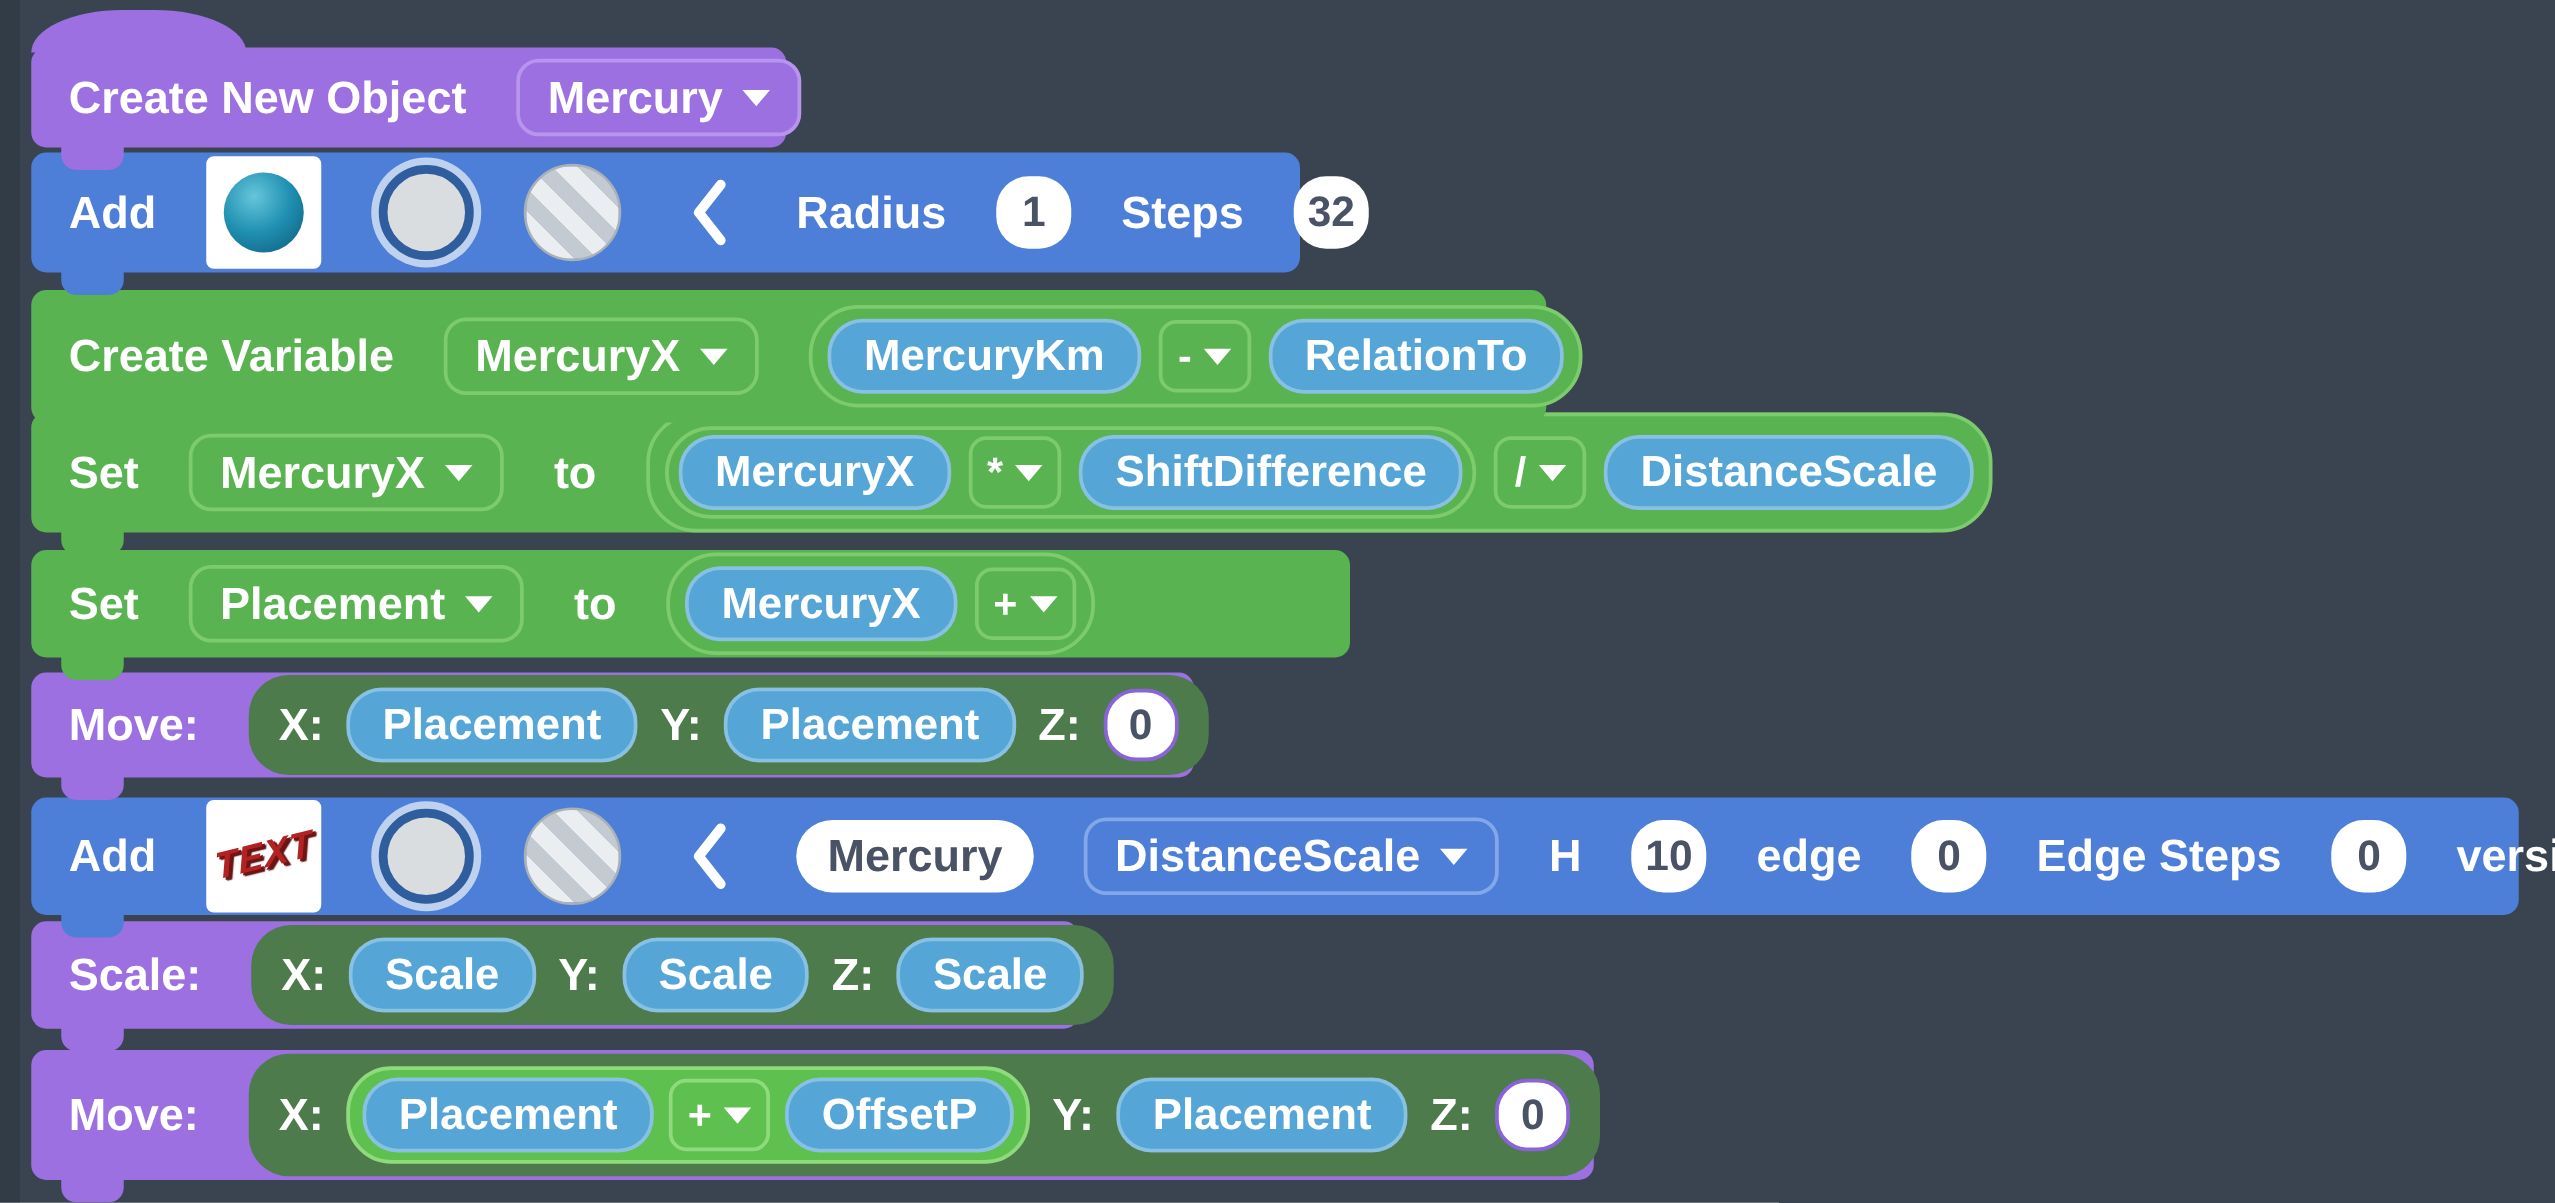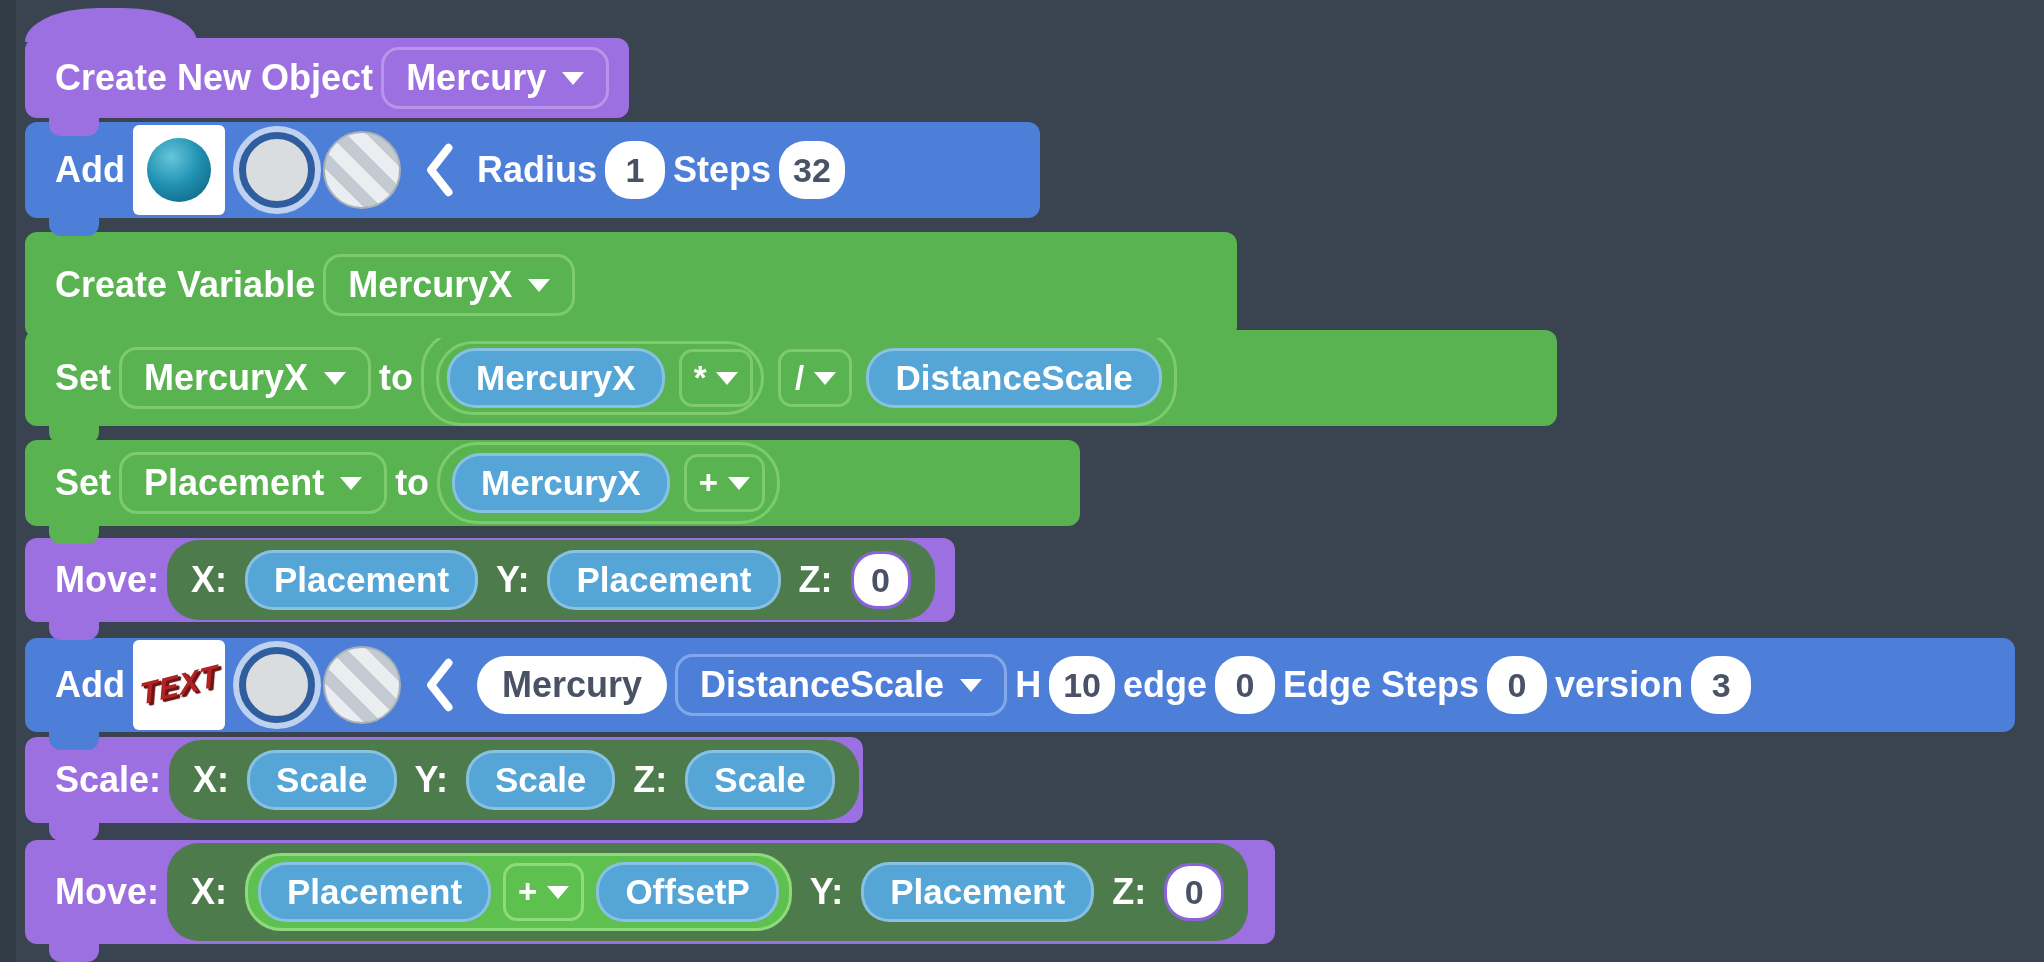--- a/index.html
+++ b/index.html
@@ -1,20 +1,20 @@
 <!DOCTYPE html>
 <html><head>
 <meta charset="utf-8">
 <style>
   html,body{margin:0;padding:0}
   .stage{position:relative;width:2044px;height:962px;background:#3a4450;overflow:hidden;
          font-family:"Liberation Sans",sans-serif;font-weight:700;color:#fff}
   .edge-strip{position:absolute;left:0;top:0;width:16px;height:962px;background:#323c47}
 
-  .block{position:absolute;left:25px;display:flex;align-items:center;gap:8px;
+  .block{position:absolute;left:25px;display:flex;align-items:center;gap:40px;
          border-radius:12px;padding:0 30px;box-sizing:border-box;font-size:36px;white-space:nowrap}
   .block::after{content:"";position:absolute;left:24px;top:calc(100% - 2px);width:50px;height:20px;
          background:var(--c);border-radius:0 0 12px 12px}
   .purple{--c:#9c70e0;--bd:#b795ec;background:var(--c)}
   .blue{--c:#4d7ed8;--bd:#82a8ea;background:var(--c)}
   .green{--c:#58b350;--bd:#7ecb6d;background:var(--c)}
   .hat::before{content:"";position:absolute;left:0;top:-30px;width:172px;height:34px;
          background:var(--c);border-radius:86px 86px 0 0 / 40px 40px 0 0}
 
   .lbl{display:inline-block}
@@ -85,36 +85,45 @@
     <span class="lbl">Steps</span>
     <span class="numpill">32</span>
   </div>
 
   <div class="block green" style="top:232px;width:1212px;height:106px;z-index:7">
     <span class="lbl">Create Variable</span>
     <div class="dd">
       <span>MercuryX</span>
       <span class="caret"></span>
     </div>
+    <div class="expr">
+      <span class="oval">MercuryKm</span>
+      <span class="opbtn">
+        <span>-</span>
+        <span class="caret"></span>
+      </span>
+      <span class="oval">RelationTo</span>
+    </div>
   </div>
 
   <div class="block green" style="top:330px;width:1532px;height:96px;z-index:6">
     <span class="lbl">Set</span>
     <div class="dd">
       <span>MercuryX</span>
       <span class="caret"></span>
     </div>
     <span class="lbl">to</span>
     <div class="expr">
       <div class="expr" style="padding:4px 8px">
         <span class="oval">MercuryX</span>
         <span class="opbtn">
           <span>*</span>
           <span class="caret"></span>
         </span>
+        <span class="oval">ShiftDifference</span>
       </div>
       <span class="opbtn">
         <span>/</span>
         <span class="caret"></span>
       </span>
       <span class="oval">DistanceScale</span>
     </div>
   </div>
 
   <div class="block green" style="top:440px;width:1055px;height:86px;z-index:5">

